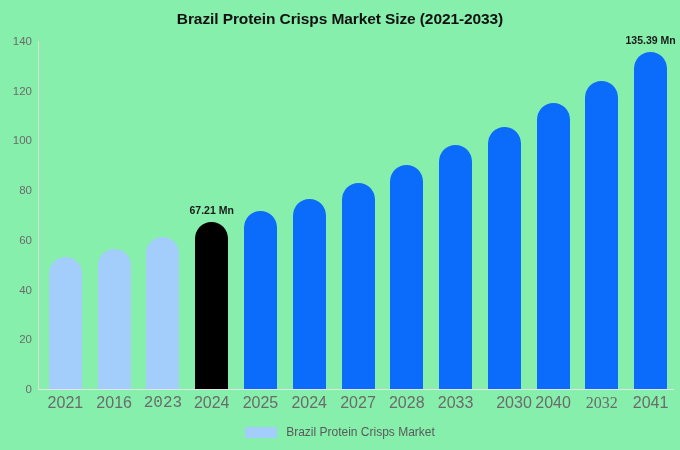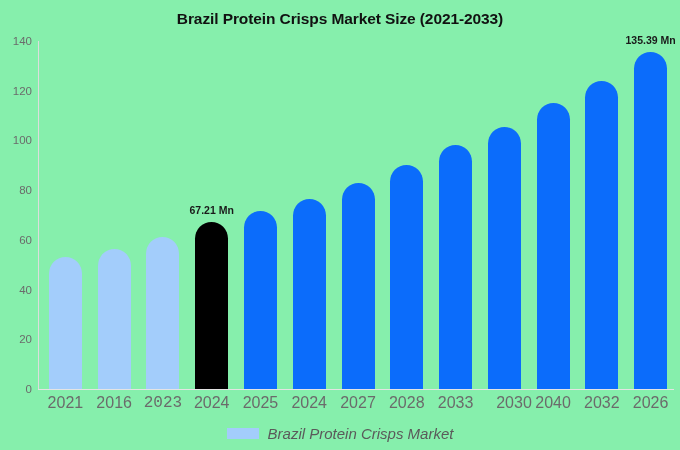--- a/index.html
+++ b/index.html
@@ -100,23 +100,22 @@
     justify-content: center;
     gap: 9px;
   }
   #legend-swatch {
     width: 32px;
     height: 11px;
     background: #a3cdfb;
     display: inline-block;
   }
   #legend-label {
-    font-size: 15px;
+    font-size: 12px;
     color: #5a5a5a;
-    font-style: italic;
   }
 </style>
 </head>
 <body>
 
 <div id="chart-root">
 
   <div id="chart-title">Brazil Protein Crisps Market Size (2021-2033)</div>
 
   <div id="y-axis-line"></div>
@@ -159,16 +158,16 @@
     <div class="x-tick" style="left: 132.923px; width: 60px; font-family: Liberation Mono, monospace;">2023</div>
     <div class="x-tick" style="left: 181.692px; width: 60px;">2024</div>
     <div class="bar-label" style="left: 166.692px; width: 90px; top: 203.935px;">67.21 Mn</div>
     <div class="x-tick" style="left: 230.462px; width: 60px;">2025</div>
     <div class="x-tick" style="left: 279.231px; width: 60px;">2024</div>
     <div class="x-tick" style="left: 328px; width: 60px;">2027</div>
     <div class="x-tick" style="left: 376.769px; width: 60px;">2028</div>
     <div class="x-tick" style="left: 425.538px; width: 60px;">2033</div>
     <div class="x-tick" style="left: 484px; width: 60px;">2030</div>
     <div class="x-tick" style="left: 523.077px; width: 60px;">2040</div>
-    <div class="x-tick" style="left: 571.846px; width: 60px;">2032</div>
-    <div class="x-tick" style="left: 620.615px; width: 60px;">2026</div>
+    <div class="x-tick" style="left: 571.846px; width: 60px; font-family: Liberation Serif, serif;">2032</div>
+    <div class="x-tick" style="left: 620.615px; width: 60px;">2041</div>
     <div class="bar-label" style="left: 605.615px; width: 90px; top: 34.4591px;">135.39 Mn</div>
   </div>
 
 </body></html>

